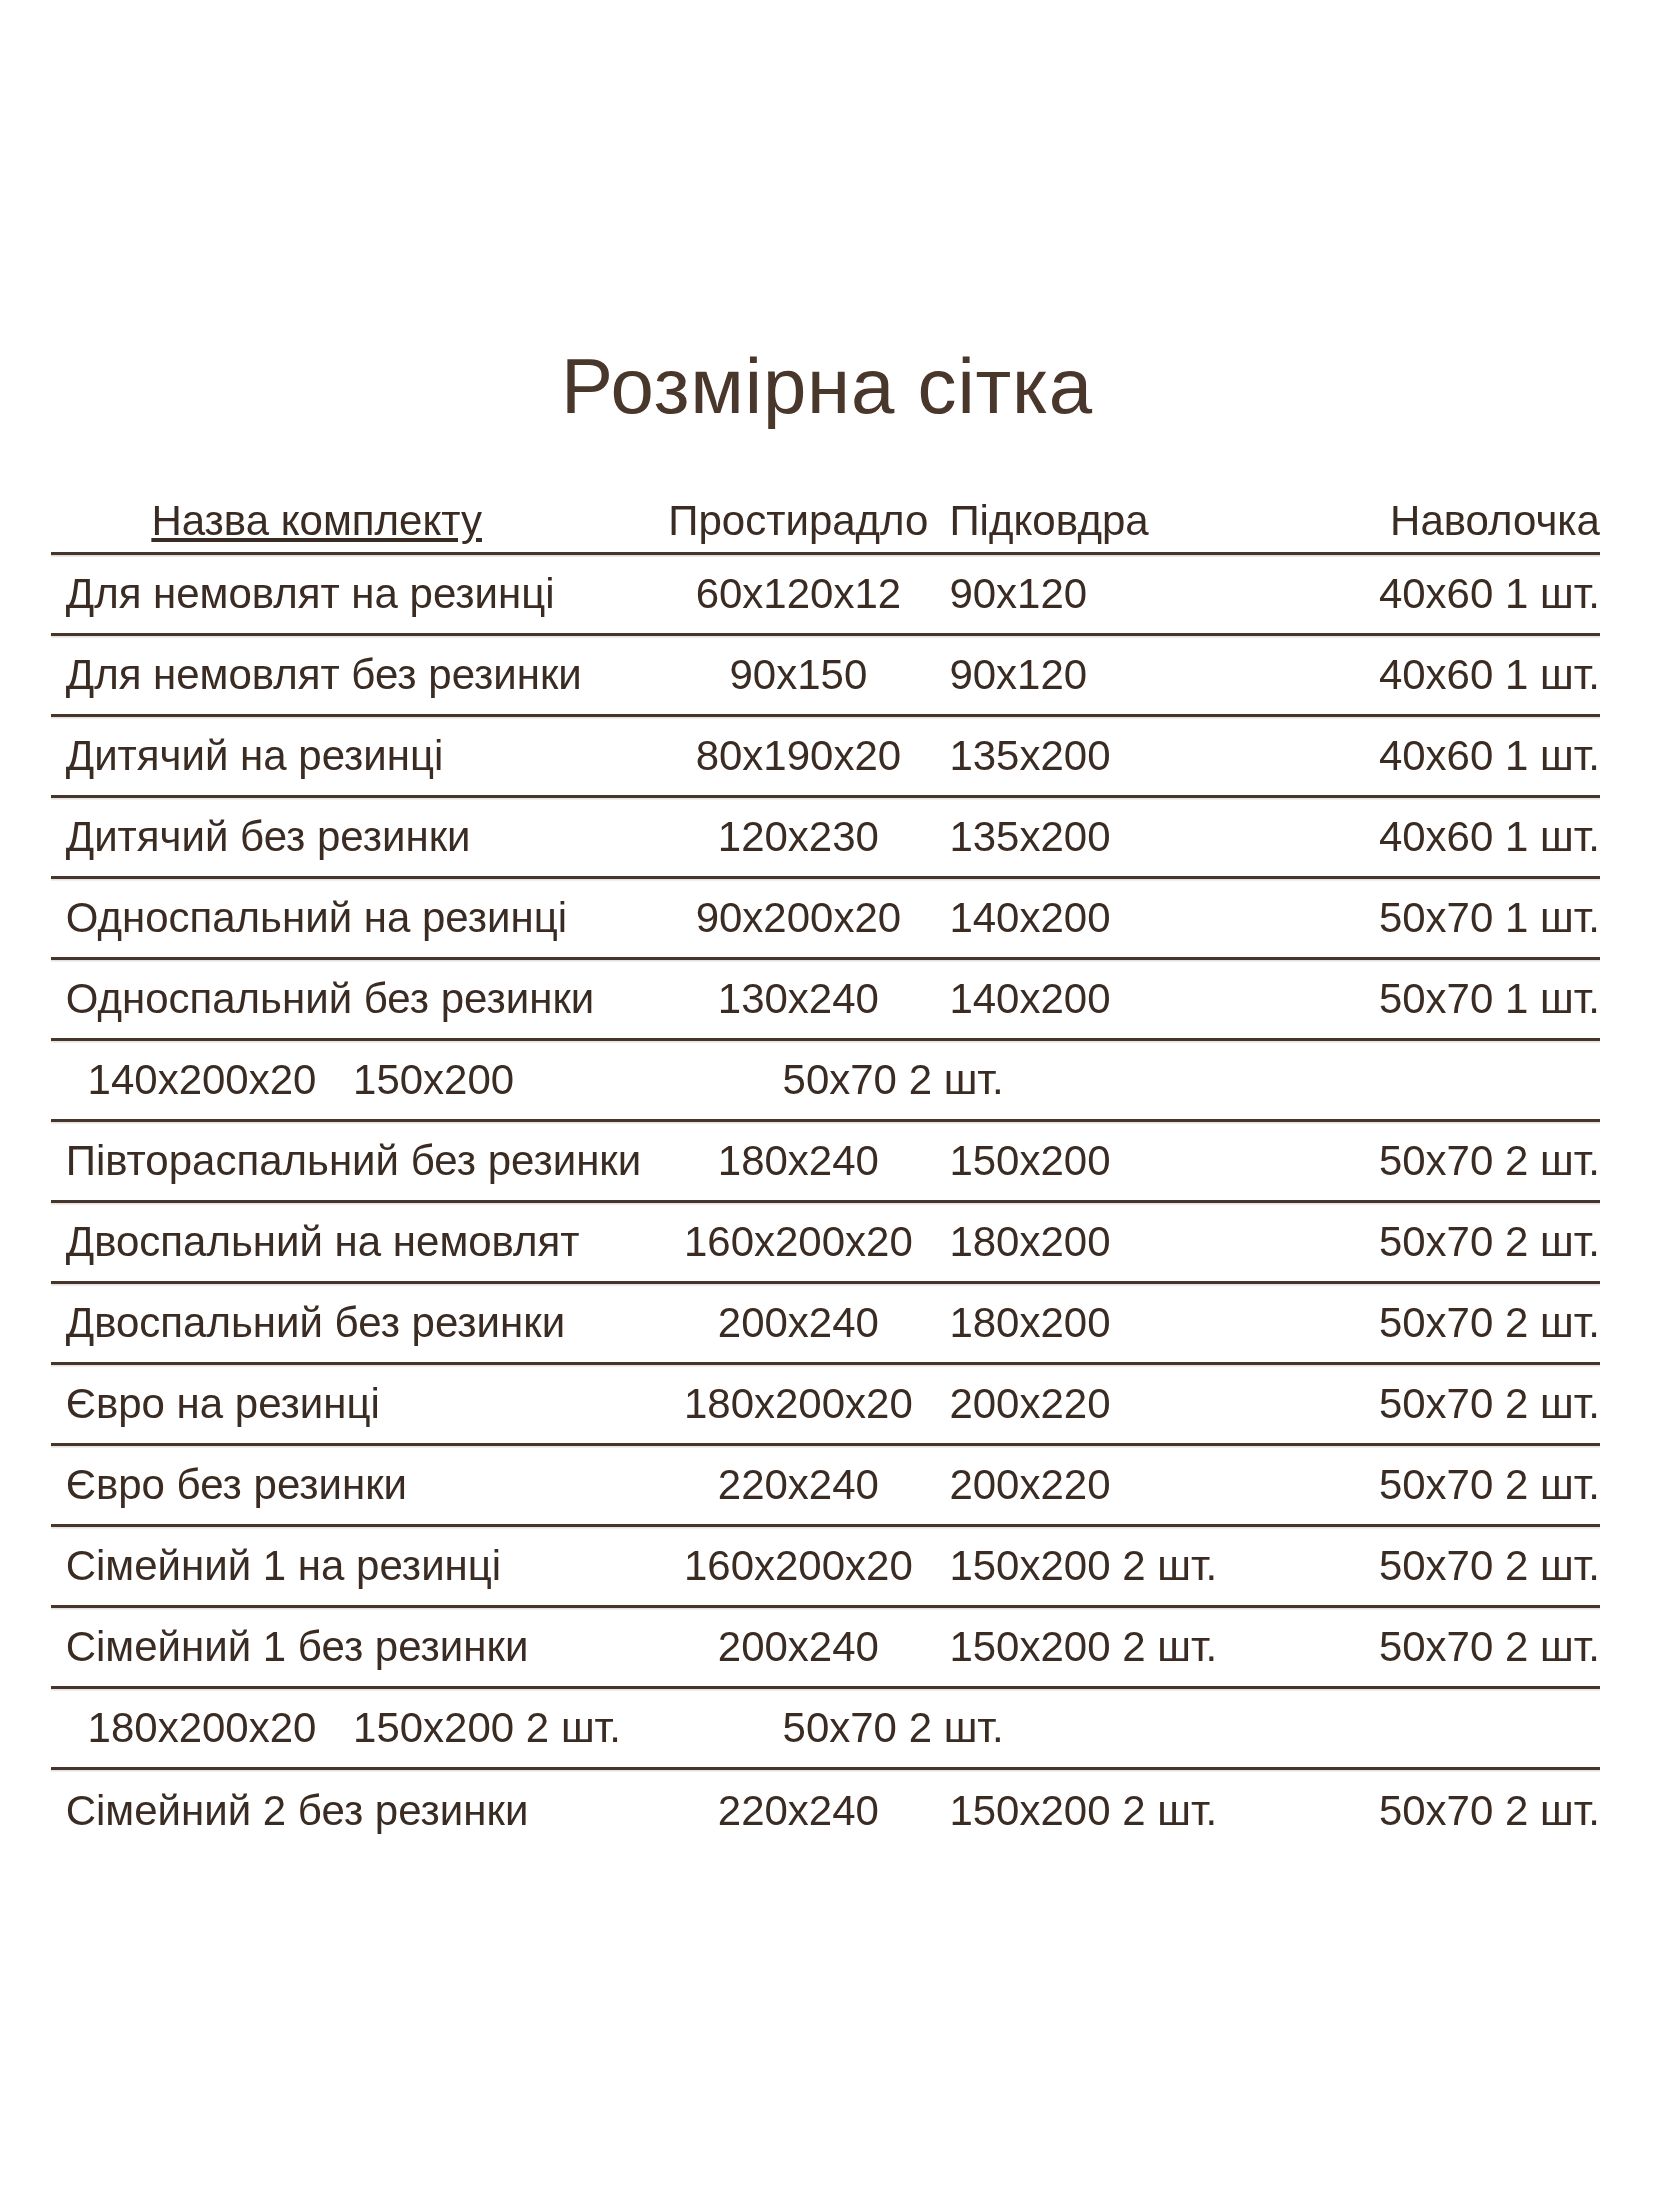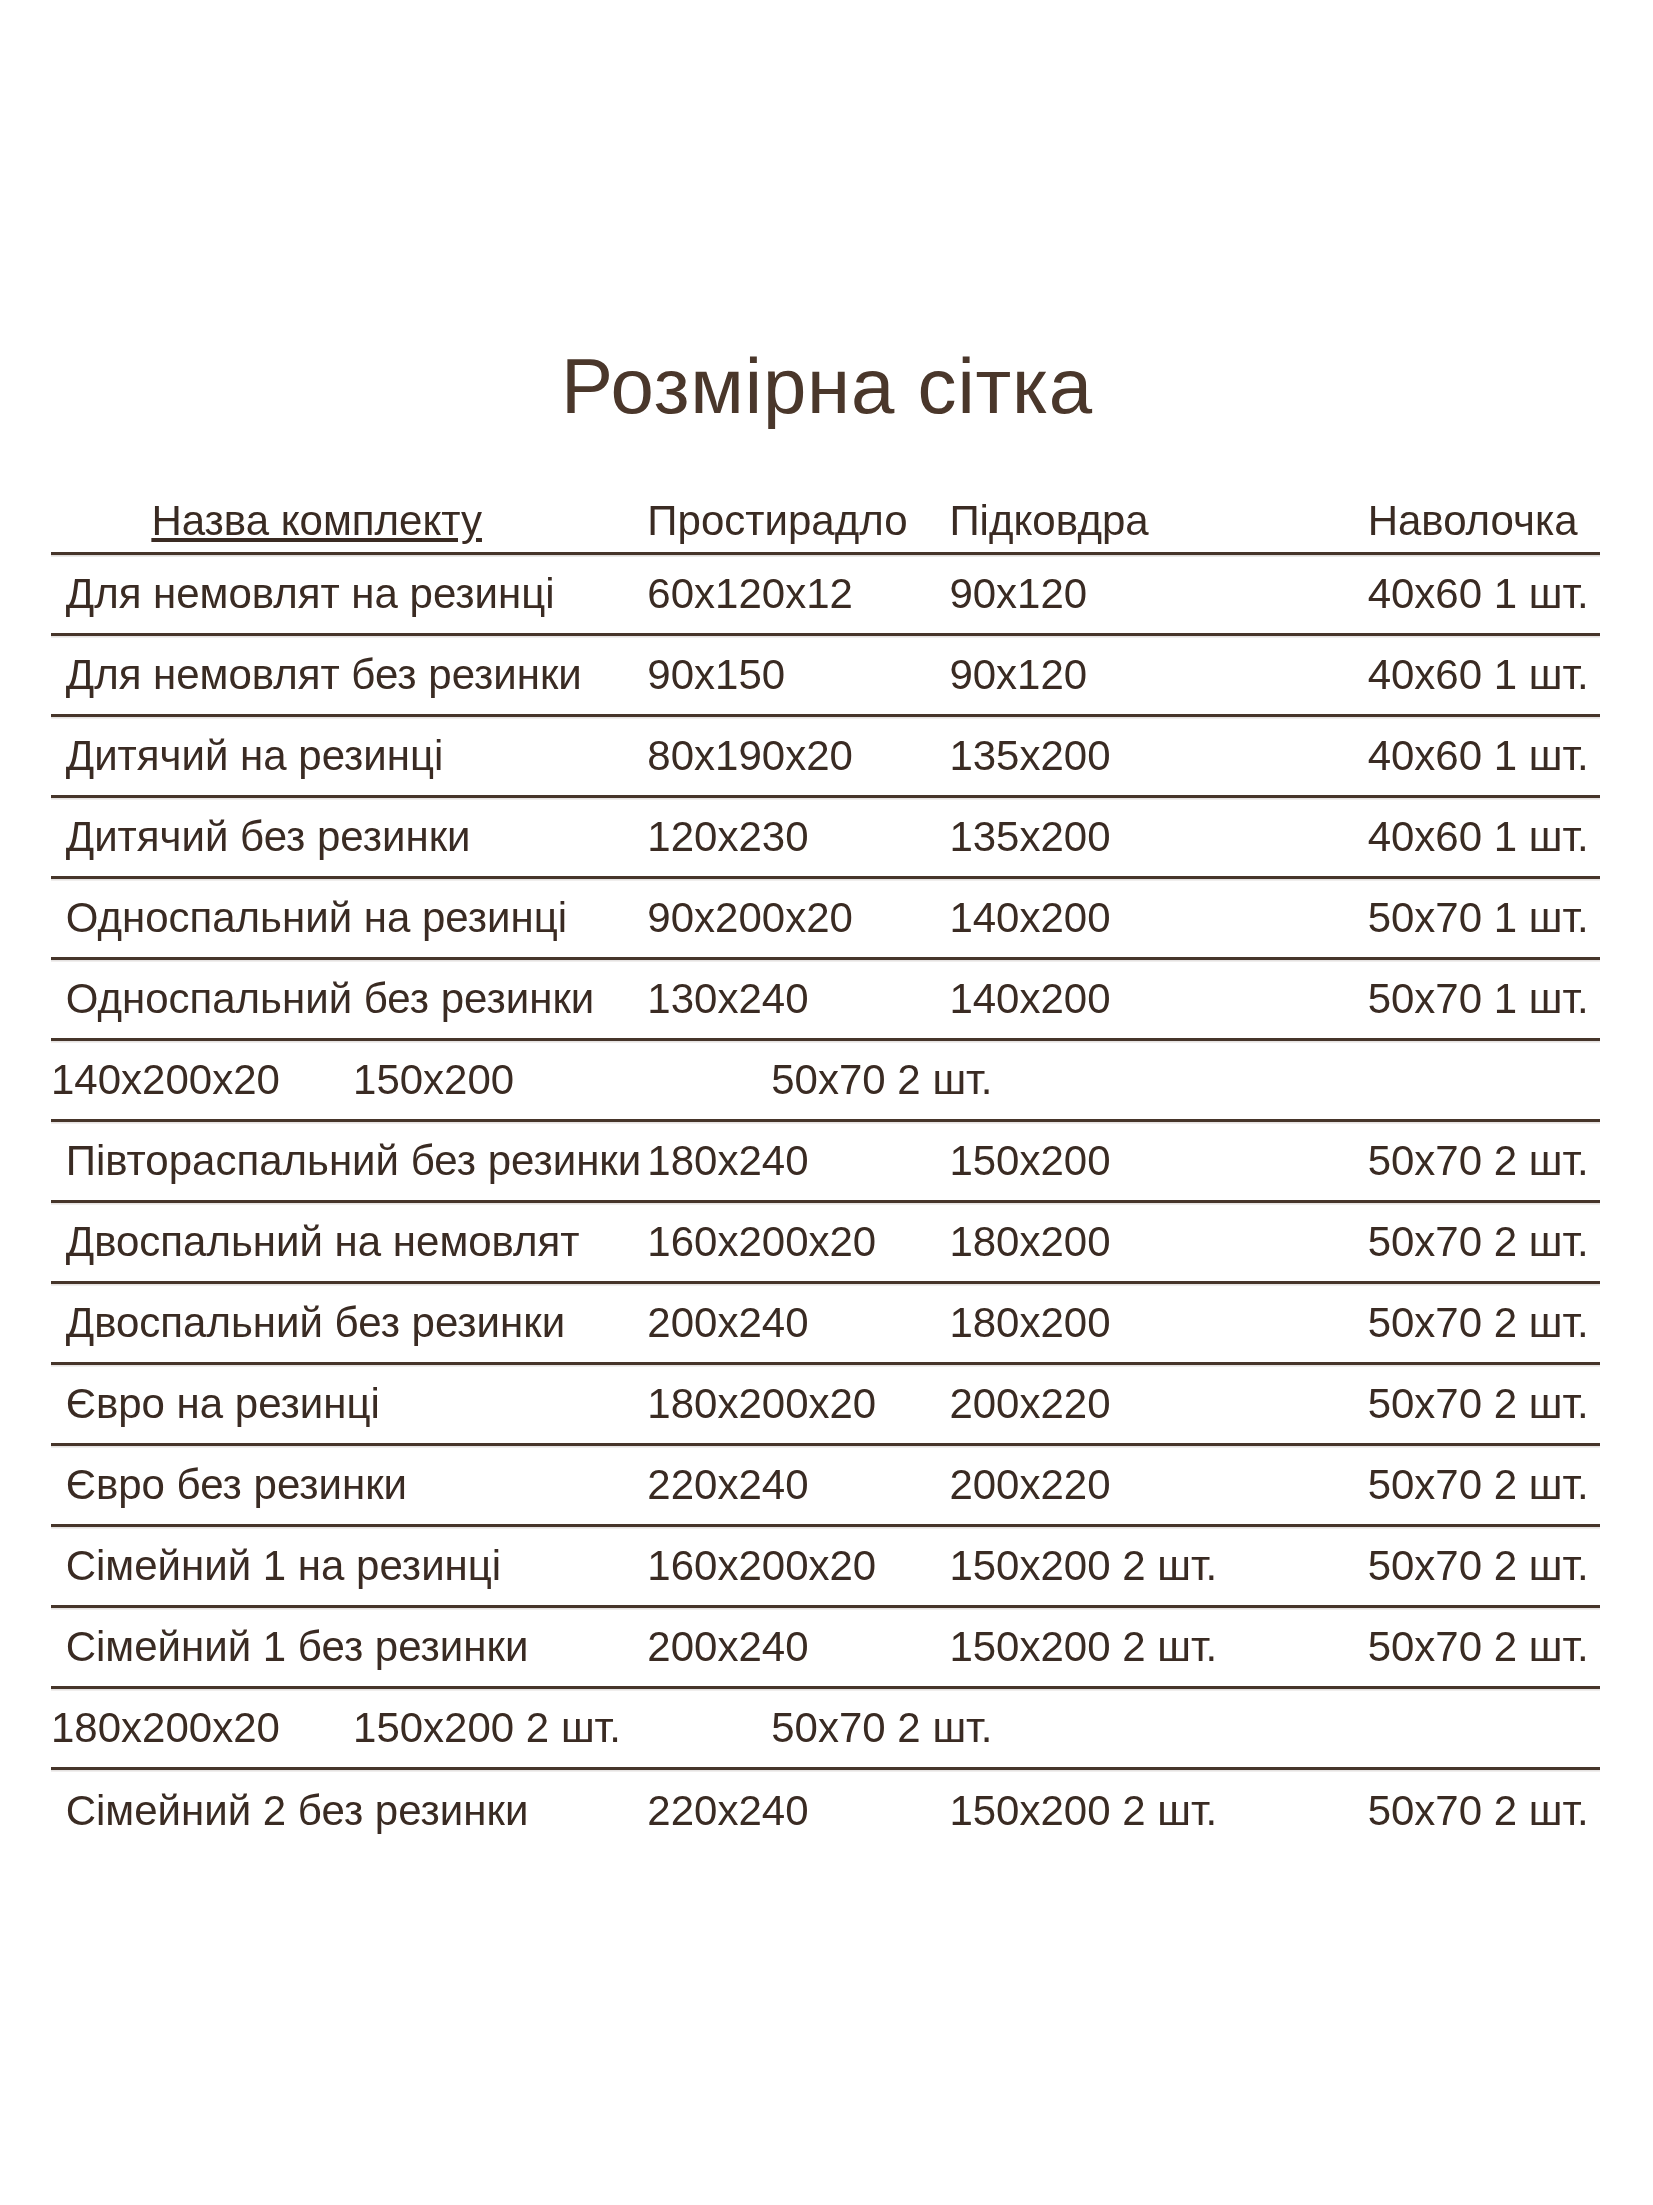--- a/index.html
+++ b/index.html
@@ -51,23 +51,23 @@
     border-bottom:none;
     box-shadow:none;
   }
   .cell{
     font-size:42px;
     line-height:1;
     white-space:nowrap;
     overflow:visible;
   }
   .col-name  { width:38.5%; text-align:left; padding-left:14.7px; }
-  .col-sheet { width:19.5%; text-align:left; }
+  .col-sheet { width:19.5%; text-align:center; }
   .col-duvet { width:27%;   text-align:left; }
-  .col-pillow{ width:15%;   text-align:left; }
+  .col-pillow{ width:15%;   text-align:right; }
   .header-row .cell{ font-size:42px; }
   .header-row .col-name{ text-align:center; padding-left:0; padding-right:65px;text-decoration:underline; }
 </style>
 </head>
 <body>
 
 <div class="page">
 
   <h1 class="title">Розмірна сітка</h1>
 

